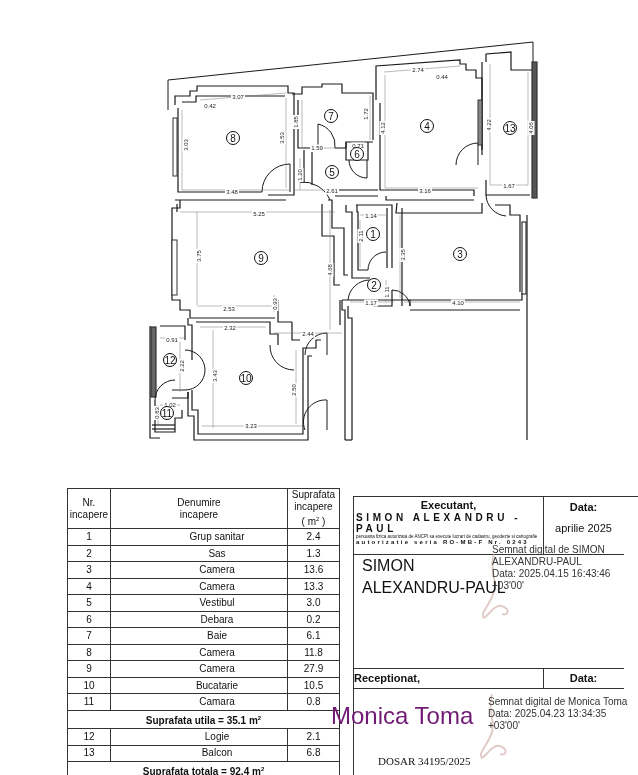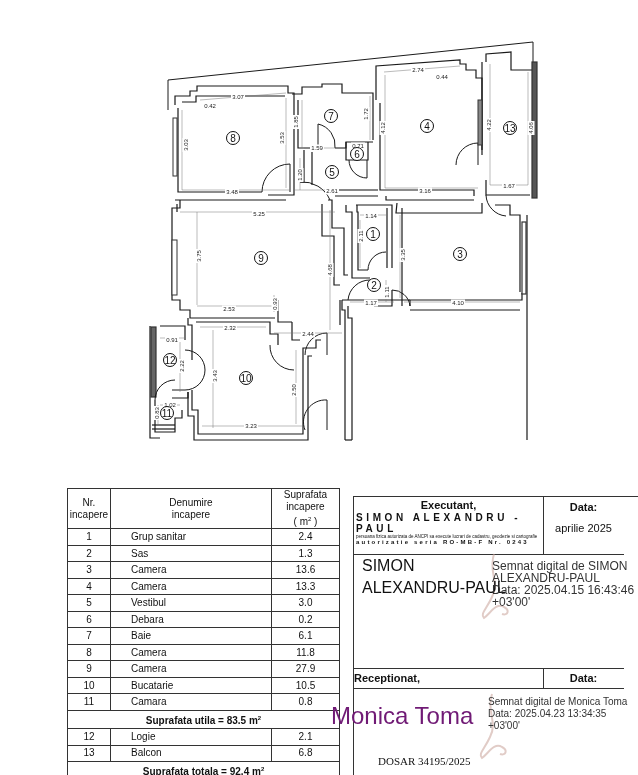--- a/index.html
+++ b/index.html
@@ -6,37 +6,37 @@
   body{width:638px;height:775px;position:relative;overflow:hidden;font-family:"Liberation Sans",sans-serif;color:#111;}
   #plan{position:absolute;left:0;top:0;}
   .dimtxt{font-family:"Liberation Sans",sans-serif;font-size:6px;fill:#222;}
   .roomnum{font-family:"Liberation Sans",sans-serif;font-size:10px;fill:#111;text-anchor:middle;dominant-baseline:central;}
 
   
   #room-table{position:absolute;left:67px;top:488px;width:273px;border-collapse:collapse;font-size:10px;}
   #room-table td,#room-table th{border:1px solid #333;padding:0;font-weight:normal;height:15.5px;line-height:14px;}
   #room-table th{height:36px;line-height:12px;font-size:10px;text-align:center;vertical-align:middle;}
   #room-table .c1{width:42px;text-align:center;}
-  #room-table .c2{width:140px;text-align:left;padding-left:20px;}
+  #room-table .c2{width:140px;text-align:center;padding-left:36px;}
   #room-table .c3{text-align:center;}
   #room-table .sum{text-align:center;font-weight:bold;}
   sup{font-size:6px;}
 
   
   #panel{position:absolute;left:353px;top:488px;width:304px;height:283px;border:1px solid #333;box-sizing:border-box;margin-top:8px;}
   .exec{position:absolute;left:0;top:0;width:189px;height:57px;border-right:1px solid #333;border-bottom:1px solid #333;text-align:center;}
   .exec .h{font-weight:bold;font-size:11px;margin-top:2px;}
   .exec .nm{font-weight:bold;font-size:10px;letter-spacing:3.6px;text-align:left;padding-left:2px;margin-top:1px;}
   .exec .sm{font-size:4.5px;text-align:left;padding-left:2px;line-height:5px;}
   .exec .aut{font-weight:bold;font-size:6px;letter-spacing:2.2px;text-align:left;padding-left:2px;}
   .datebox{position:absolute;left:189px;top:0;width:81px;height:57px;border-bottom:1px solid #333;text-align:center;}
   .datebox .h{font-weight:bold;font-size:11px;margin-top:4px;}
   .datebox .v{font-size:11px;margin-top:9px;}
   .sig1{position:absolute;left:8px;top:58px;font-size:16px;line-height:22px;color:#111;}
-  .sig1meta{position:absolute;left:138px;top:63px;font-size:12px;line-height:12px;color:#333;}
+  .sig1meta{position:absolute;left:138px;top:47px;font-size:10px;line-height:12px;color:#333;}
   .rec{position:absolute;left:0;top:171px;width:189px;height:19px;border-top:1px solid #333;border-right:1px solid #333;border-bottom:1px solid #333;text-align:left;font-weight:bold;font-size:11px;line-height:18px;}
   .recdate{position:absolute;left:189px;top:171px;width:81px;height:19px;border-top:1px solid #333;border-bottom:1px solid #333;text-align:center;font-weight:bold;font-size:11px;line-height:18px;}
   .sig2{position:absolute;left:-23px;top:205px;font-size:24px;color:#701a75;white-space:nowrap;}
   .sig2meta{position:absolute;left:134px;top:199px;font-size:10px;line-height:12px;color:#333;white-space:nowrap;}
   .dosar{position:absolute;left:24px;top:258px;font-family:"Liberation Serif",serif;font-size:11px;}
   .stamp{position:absolute;opacity:0.55;}
 </style>
 </head>
 <body>
 
@@ -372,21 +372,21 @@
         <td class="c3">10.5</td>
       </tr>
       <tr>
         <td class="c1">11</td>
         <td class="c2">Camara</td>
         <td class="c3">0.8</td>
       </tr>
     </tbody>
   <tbody>
     <tr>
-      <td colspan="3" class="sum"><span>Suprafata utila = 83.5 m</span><sup>2</sup></td>
+      <td colspan="3" class="sum"><span>Suprafata utila = 35.1 m</span><sup>2</sup></td>
     </tr>
   </tbody>
   <tbody id="rows-b">
       <tr>
         <td class="c1">12</td>
         <td class="c2">Logie</td>
         <td class="c3">2.1</td>
       </tr>
       <tr>
         <td class="c1">13</td>

